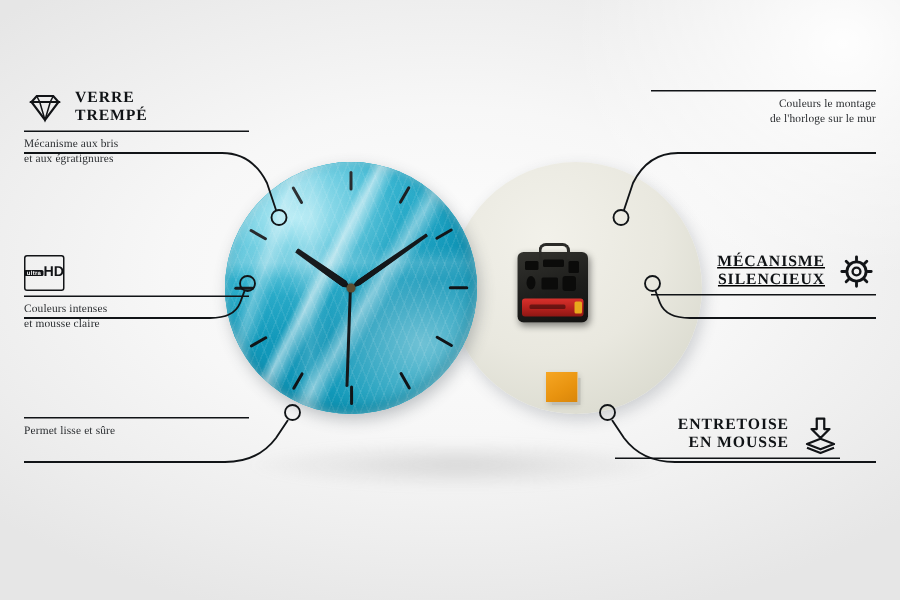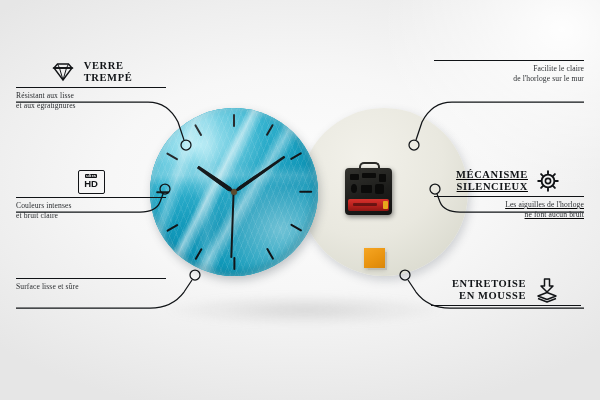--- a/index.html
+++ b/index.html
@@ -259,21 +259,20 @@
     width: 150px;
   }
   .callout.left  { text-align: left; }
   .callout.right { text-align: right; }
 
   .callout-head {
     display: flex;
     align-items: center;
     gap: 7px;
     margin-bottom: 2px;
-    justify-content: center;
   }
   .callout.right .callout-head { flex-direction: row-reverse; }
 
   .callout-icon {
     flex: 0 0 auto;
     width: 27px;
     height: 27px;
     display: flex;
     align-items: center;
     justify-content: center;
@@ -305,30 +304,30 @@
     white-space: pre-line;
     letter-spacing: .1px;
   }
 
   
   #callout-verre      { left: 16px;  top: 58px; }
   #callout-impression { left: 16px;  top: 168px; }
   #callout-bords      { left: 16px;  top: 276px; }
   #callout-poignee    { left: 434px; top: 58px;  }
   #callout-mecanisme  { left: 434px; top: 167px; text-decoration: underline; }
-  #callout-entretoise { left: 431px; top: 276px; }
+  #callout-entretoise { left: 410px; top: 276px; }
 
   
   .hd-badge {
     width: 25px;
     height: 22px;
     border: 1.6px solid #121417;
     border-radius: 2px;
     display: flex;
-    flex-direction: column;
+    flex-direction: row;
     align-items: center;
     justify-content: center;
     line-height: 1;
   }
   .hd-badge .hd-ultra {
     font-family: "Liberation Sans", sans-serif;
     font-size: 4px;
     font-weight: bold;
     letter-spacing: .2px;
     color: #121417;
@@ -428,67 +427,65 @@
         <svg width="26" height="22" viewBox="0 0 26 22">
           <polygon points="4,7 22,7 13,19" fill="none" stroke="currentColor" stroke-width="1.4"></polygon>
           <polygon points="4,7 7.5,3 18.5,3 22,7" fill="none" stroke="currentColor" stroke-width="1.4"></polygon>
           <path d="M7.5,3 L9.5,7 L13,19 L16.5,7 L18.5,3 M4,7 L22,7 M9.5,7 L16.5,7" fill="none" stroke="currentColor" stroke-width="1"></path>
         </svg>
       </span>
       <span class="callout-title">Verre
 trempé</span>
     </div>
     <div class="callout-rule"></div>
-    <div class="callout-desc">Résistant aux lisse
+    <div class="callout-desc">Mécanisme aux bris
 et aux égratignures</div>
   </div>
 
   <div class="callout left" id="callout-impression">
     <div class="callout-head">
       <span class="callout-icon">
         <span class="hd-badge">
           <span class="hd-ultra">ultra</span>
           <span class="hd-text">HD</span>
         </span>
       </span>
     </div>
     <div class="callout-rule"></div>
     <div class="callout-desc">Couleurs intenses
-et bruit claire</div>
+et mousse claire</div>
   </div>
 
   <div class="callout left" id="callout-bords">
     <div class="callout-rule"></div>
-    <div class="callout-desc">Surface lisse et sûre</div>
+    <div class="callout-desc">Permet lisse et sûre</div>
   </div>
 
   <div class="callout right" id="callout-poignee">
     <div class="callout-rule"></div>
-    <div class="callout-desc">Facilite le claire
+    <div class="callout-desc">Couleurs le montage
 de l'horloge sur le mur</div>
   </div>
 
   <div class="callout right" id="callout-mecanisme">
     <div class="callout-head">
       <span class="callout-icon">
         <svg width="26" height="26" viewBox="0 0 26 26">
           <g fill="none" stroke="currentColor" stroke-width="1.9" stroke-linecap="round">
             <circle cx="13" cy="13" r="6.4"></circle>
             <path d="M13,3.2 L13,5.6 M13,20.4 L13,22.8 M3.2,13 L5.6,13 M20.4,13 L22.8,13
                      M6.1,6.1 L7.8,7.8 M18.2,18.2 L19.9,19.9 M19.9,6.1 L18.2,7.8 M7.8,18.2 L6.1,19.9"></path>
           </g>
           <circle cx="13" cy="13" r="2.6" fill="none" stroke="currentColor" stroke-width="1.6"></circle>
         </svg>
       </span>
       <span class="callout-title">Mécanisme
 silencieux</span>
     </div>
     <div class="callout-rule"></div>
-    <div class="callout-desc">Les aiguilles de l'horloge
-ne font aucun bruit</div>
   </div>
 
   <div class="callout right" id="callout-entretoise">
     <div class="callout-head">
       <span class="callout-icon">
         <svg width="26" height="26" viewBox="0 0 26 26">
           <path d="M10.5,2 L15.5,2 L15.5,9 L19,9 L13,15 L7,9 L10.5,9 Z" fill="none" stroke="currentColor" stroke-width="1.5" stroke-linejoin="round"></path>
           <path d="M13,15.5 L22,19 L13,22.5 L4,19 Z" fill="none" stroke="currentColor" stroke-width="1.5" stroke-linejoin="round"></path>
           <path d="M4,21.5 L13,25 L22,21.5" fill="none" stroke="currentColor" stroke-width="1.5" stroke-linejoin="round"></path>
         </svg>

